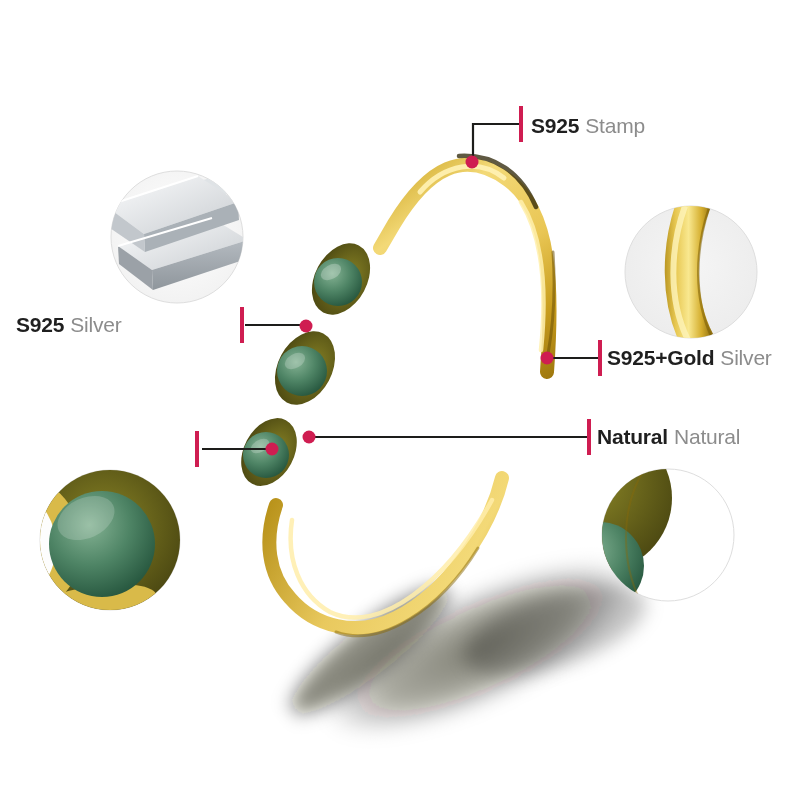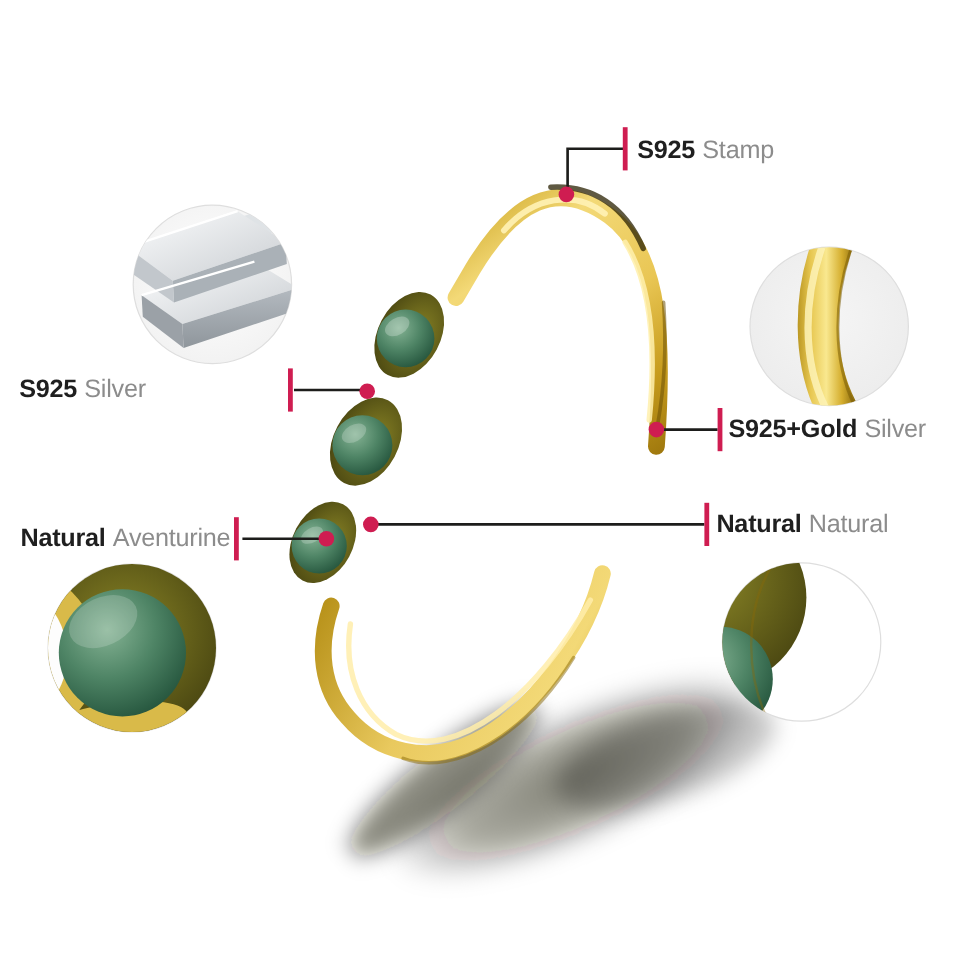--- a/index.html
+++ b/index.html
@@ -248,20 +248,17 @@
 
   <div class="label" id="lbl-stamp">
     <span class="b">S925</span><span>Stamp</span>
   </div>
   <div class="label" id="lbl-silver">
     <span class="b">S925</span><span>Silver</span>
   </div>
   <div class="label" id="lbl-gold">
     <span class="b">S925+Gold</span><span>Silver</span>
   </div>
-  <div class="label" id="lbl-avent">
-    <span class="b">Natural</span><span>Aventurine</span>
-  </div>
   <div class="label" id="lbl-brush">
     <span class="b">Natural</span><span>Natural</span>
   </div>
 
 </div>
 
 </body></html>

